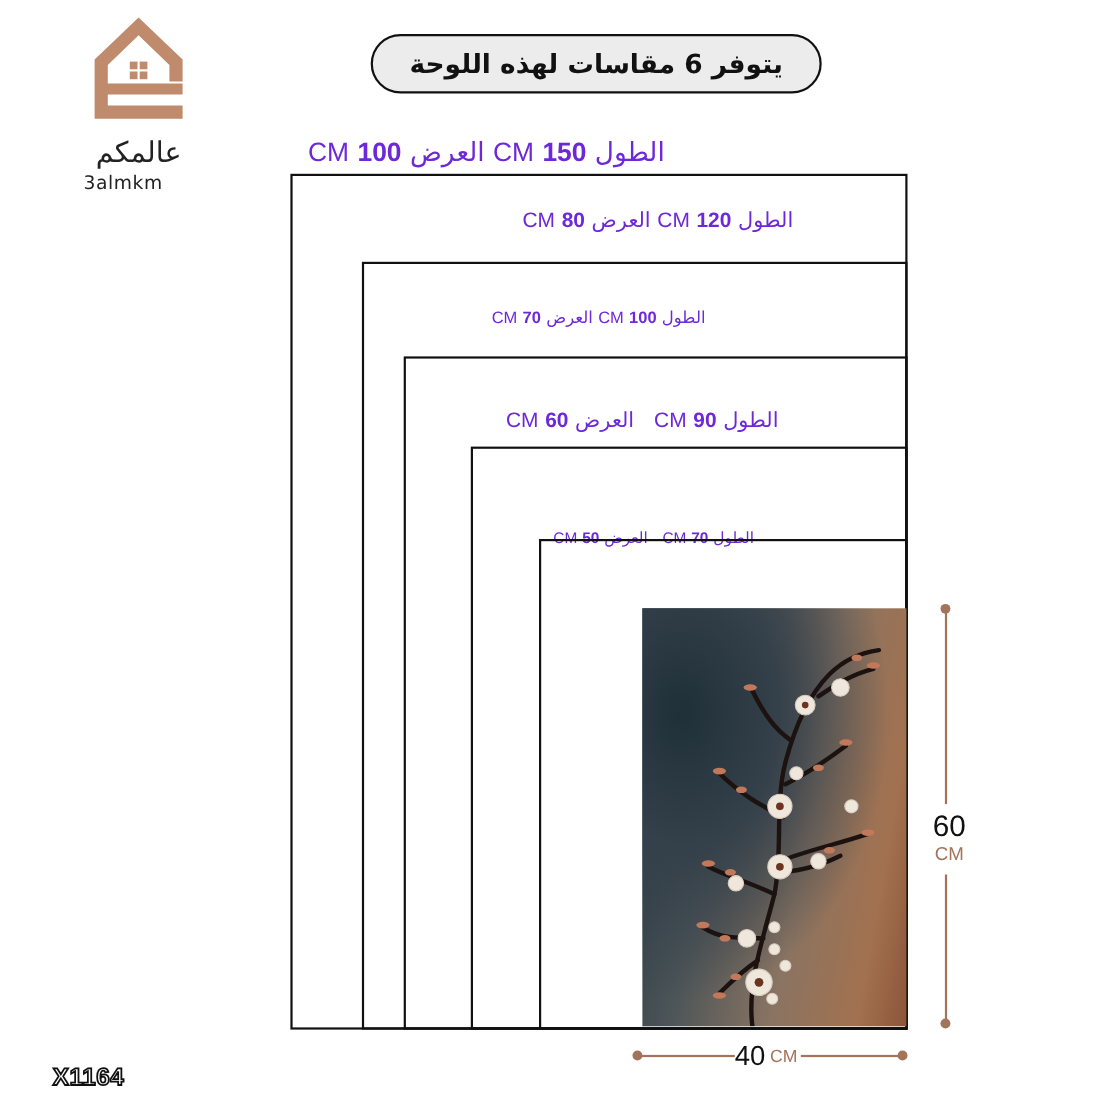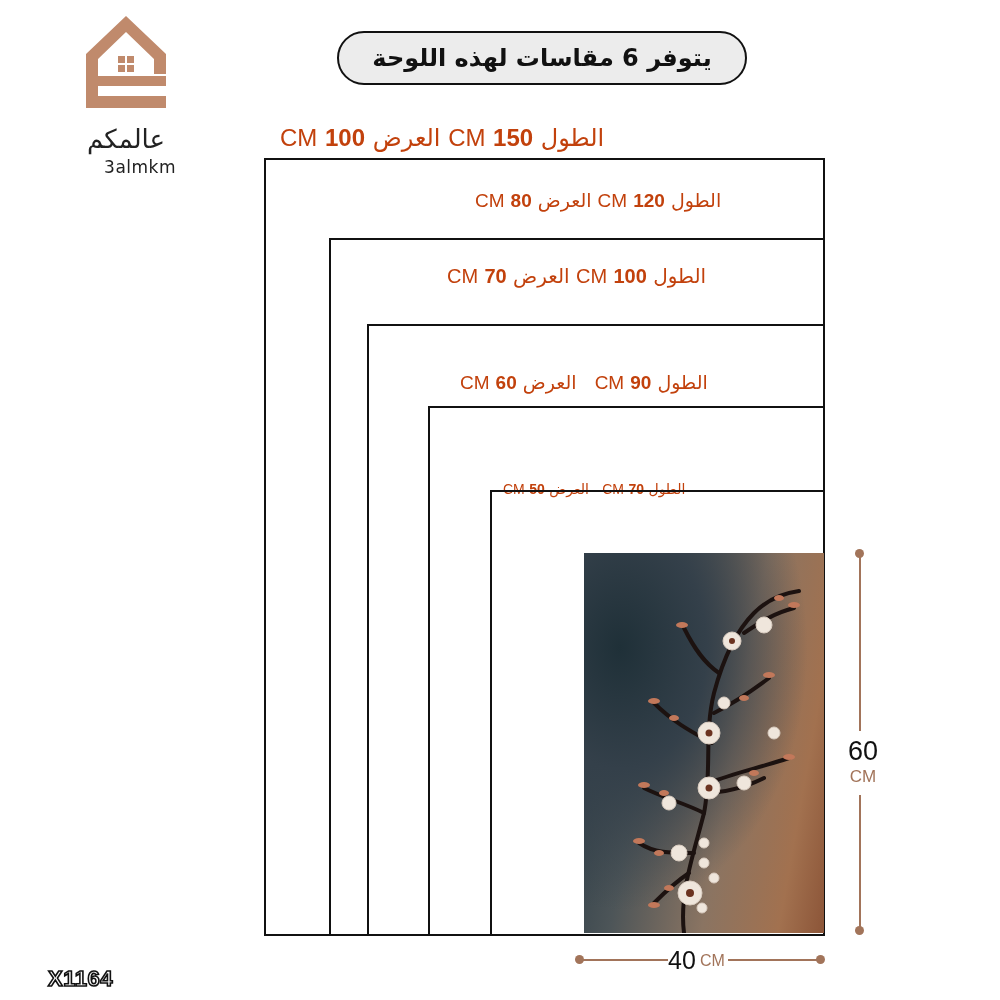--- a/index.html
+++ b/index.html
@@ -2,27 +2,27 @@
 <html><head>
 <meta charset="utf-8">
 <style>
   html,body{margin:0;padding:0;background:#ffffff;}
   body{width:1000px;height:1000px;position:relative;overflow:hidden;font-family:"Liberation Sans","DejaVu Sans",sans-serif;color:#111;}
   .abs{position:absolute;}
   
   #logo{left:76px;top:14px;width:100px;height:160px;}
   #logo svg{position:absolute;left:8px;top:0;}
   .logo-ar{position:absolute;left:0;top:112px;width:100px;text-align:center;font-size:26px;line-height:26px;color:#222;font-family:"DejaVu Sans",sans-serif;direction:rtl;}
-  .logo-en{position:absolute;left:0;top:144px;width:100px;text-align:right;font-size:17px;line-height:18px;color:#222;letter-spacing:0.5px;font-family:"DejaVu Sans",sans-serif;}
+  .logo-en{position:absolute;left:0;top:144px;width:100px;text-align:left;font-size:17px;line-height:18px;color:#222;letter-spacing:0.5px;font-family:"DejaVu Sans",sans-serif;}
   
   #title-pill{left:337px;top:31px;width:410px;height:54px;border:2px solid #111;border-radius:28px;background:#ececec;box-sizing:border-box;display:flex;align-items:center;justify-content:center;}
   #title-pill span{font-family:"DejaVu Sans",sans-serif;font-weight:bold;font-size:24px;direction:rtl;color:#111;}
   
   .frame{position:absolute;border:2px solid #111;box-sizing:border-box;background:transparent;}
-  .size-label{position:absolute;white-space:nowrap;direction:rtl;font-family:"DejaVu Sans",sans-serif;color:#c2410c;text-align:center;}
+  .size-label{position:absolute;white-space:nowrap;direction:rtl;font-family:"DejaVu Sans",sans-serif;color:#6d28d9;text-align:center;}
   .size-label b{font-family:"Liberation Sans",sans-serif;font-weight:bold;}
   .size-label .cm{font-family:"Liberation Sans",sans-serif;font-weight:normal;}
   
   #painting{left:584px;top:553px;width:240px;height:380px;overflow:hidden;
     background:radial-gradient(ellipse at 15% 25%, #1f3038 0%, #34404a 30%, transparent 65%),
                linear-gradient(100deg,#263843 0%,#4d5558 30%,#8a7462 60%,#a2714f 85%,#8c5538 100%);}
   .dot{position:absolute;width:9px;height:9px;border-radius:50%;background:#a2745a;}
   .vline-seg{position:absolute;width:2px;background:#a2745a;left:859px;}
   .hline-seg{position:absolute;height:2px;background:#a2745a;top:959px;}
   #v-num{left:838px;top:736px;width:50px;text-align:center;font-size:27px;color:#111;font-family:"Liberation Sans",sans-serif;}
@@ -65,21 +65,21 @@
 <div class="size-label" style="left:443px;top:189px;font-size:19px;margin-left:32px;">
   <span>الطول</span>
   <b>120</b>
   <span class="cm">CM</span>
   <span>العرض</span>
   <b>80</b>
   <span class="cm">CM</span>
 </div>
 <div class="frame" style="left:329px;top:238px;width:496px;height:698px;"></div>
 
-<div class="size-label" style="left:447px;top:264px;font-size:20px;">
+<div class="size-label" style="left:447px;top:280px;font-size:15px;">
   <span>الطول</span>
   <b>100</b>
   <span class="cm">CM</span>
   <span>العرض</span>
   <b>70</b>
   <span class="cm">CM</span>
 </div>
 <div class="frame" style="left:367px;top:324px;width:458px;height:612px;"></div>
 
 <div class="size-label" style="left:460px;top:371px;font-size:19px;">

